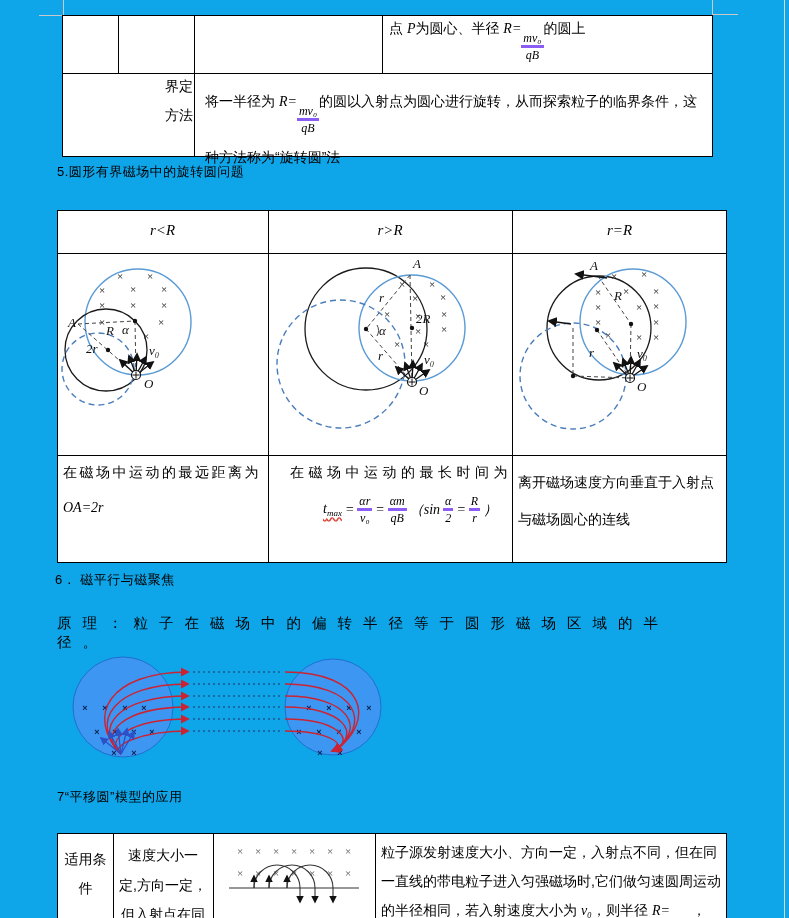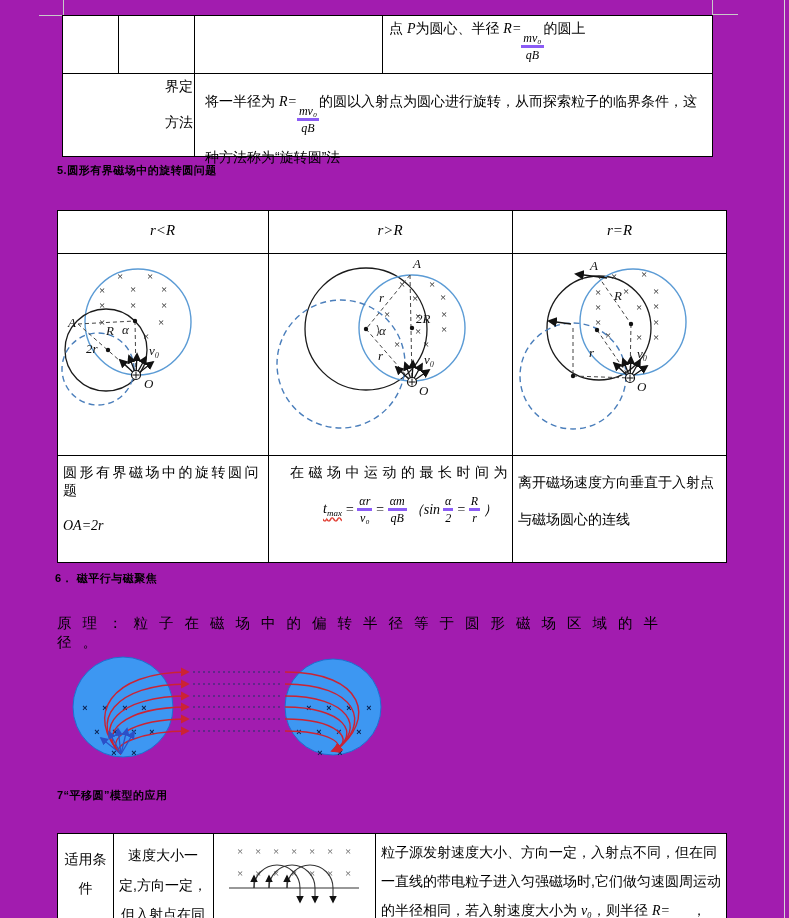--- a/index.html
+++ b/index.html
@@ -1,25 +1,25 @@
 <!DOCTYPE html>
 <html><head>
 <meta charset="utf-8">
 <style>
   html,body{margin:0;padding:0;background:#fff;}
-  .page{position:relative;width:789px;height:918px;background:#a21caf;overflow:hidden;
+  .page{position:relative;width:789px;height:918px;background:#0ea5e9;overflow:hidden;
         font-family:"Liberation Sans",sans-serif;color:#000;}
   .crop{position:absolute;background:#c9c9c9;}
   .page-edge{position:absolute;background:#d6d6d6;}
   .tbl{position:absolute;border:1px solid #000;box-sizing:border-box;background:#fff;}
   .tbl-open{border-bottom:none;}
   .vline{position:absolute;width:1px;background:#000;}
   .hline{position:absolute;height:1px;background:#000;}
   .cellc{position:absolute;box-sizing:border-box;font-size:14px;}
-  .heading{position:absolute;font-weight:bold;font-size:11px;letter-spacing:0.5px;}
+  .heading{position:absolute;font-weight:normal;font-size:13px;letter-spacing:0.5px;}
   .mvar{font-family:"Liberation Serif",serif;font-style:italic;}
   .frac{display:inline-flex;flex-direction:column;align-items:center;vertical-align:-9px;
         font-family:"Liberation Serif",serif;font-style:italic;font-size:12px;line-height:1.2;}
   .frac .fn{border-bottom:3px solid #8b5cf6;padding:0 2px;}
   .frac .fd{padding:0 2px;}
   .wavy{text-decoration-line:underline;text-decoration-style:wavy;
         text-decoration-color:#e03c31;text-underline-offset:3px;}
   .formula-row{display:inline-flex;align-items:center;gap:3px;
         font-family:"Liberation Serif",serif;font-style:italic;font-size:14px;margin-left:33px;}
   .hdr-math{font-family:"Liberation Serif",serif;font-style:italic;font-size:15px;text-align:center;}
@@ -66,21 +66,21 @@
 
   <div class="cellc" style="left:389px;top:20px;width:318px">
     <span>点 </span><span class="mvar">P</span><span>为圆心、半径 </span><span class="mvar">R=</span><span class="frac">
         <span class="fn">mv₀</span>
         <span class="fd">qB</span>
       </span><span>的圆上</span>
   </div>
 
   <div class="cellc" style="left:63px;top:78px;width:130px;text-align:right">
     <div>界定</div>
-    <div style="margin-top:18px">方法</div>
+    <div style="margin-top:11px">方法</div>
   </div>
 
   <div class="cellc" style="left:205px;top:80px;width:500px;line-height:42px">
     <span>将一半径为 </span><span class="mvar">R=</span><span class="frac">
         <span class="fn">mv₀</span>
         <span class="fd">qB</span>
       </span><span>的圆以入射点为圆心进行旋转，从而探索粒子的临界条件，这种方法称为“旋转圆”法</span>
   </div>
 
   <div class="heading" style="left:57px;top:163px">5.圆形有界磁场中的旋转圆问题</div>
@@ -225,21 +225,21 @@
     <line x1="113.5" y1="124" x2="120.5" y2="124" stroke="#111" stroke-width="1"></line>
     <line x1="117" y1="120.5" x2="117" y2="127.5" stroke="#111" stroke-width="1"></line>
     <text class="lbl" x="77" y="16">A</text>
     <text class="lbl" x="101" y="46">R</text>
     <text class="lbl" x="76" y="103">r</text>
     <text class="lbl" x="124" y="104">v₀</text>
     <text class="lbl" x="124" y="137">O</text>
   </svg>
 
   <div class="cellc" style="left:63px;top:464px;width:200px">
-    <div style="letter-spacing:2.5px">圆形有界磁场中的旋转圆问题</div>
+    <div style="letter-spacing:2.5px">在磁场中运动的最远距离为</div>
     <div class="mvar" style="margin-top:18px">OA=2r</div>
   </div>
 
   <div class="cellc" style="left:290px;top:464px;width:233px">
     <div style="letter-spacing:4.5px">在磁场中运动的最长时间为</div>
     <div class="formula-row" style="margin-top:12px">
       <span class="wavy"><span>t</span><span class="sub">max</span></span>
         <span>=</span>
       <span class="frac">
           <span class="fn">αr</span>

